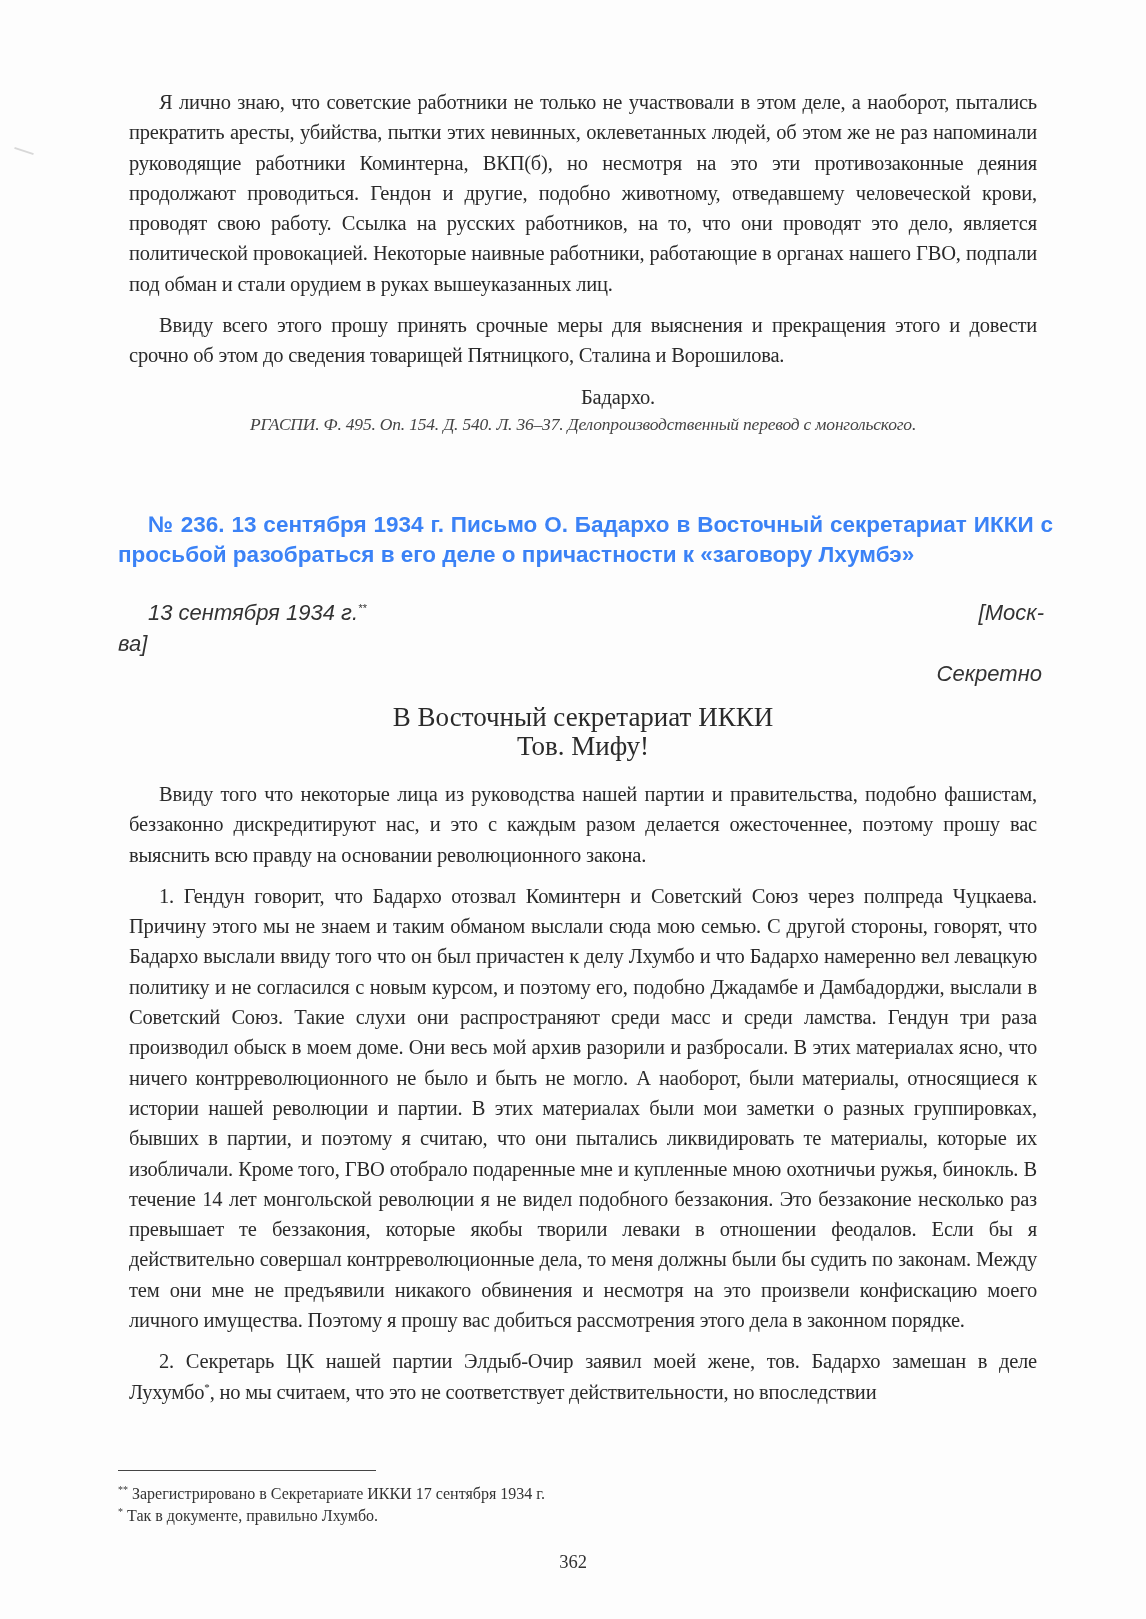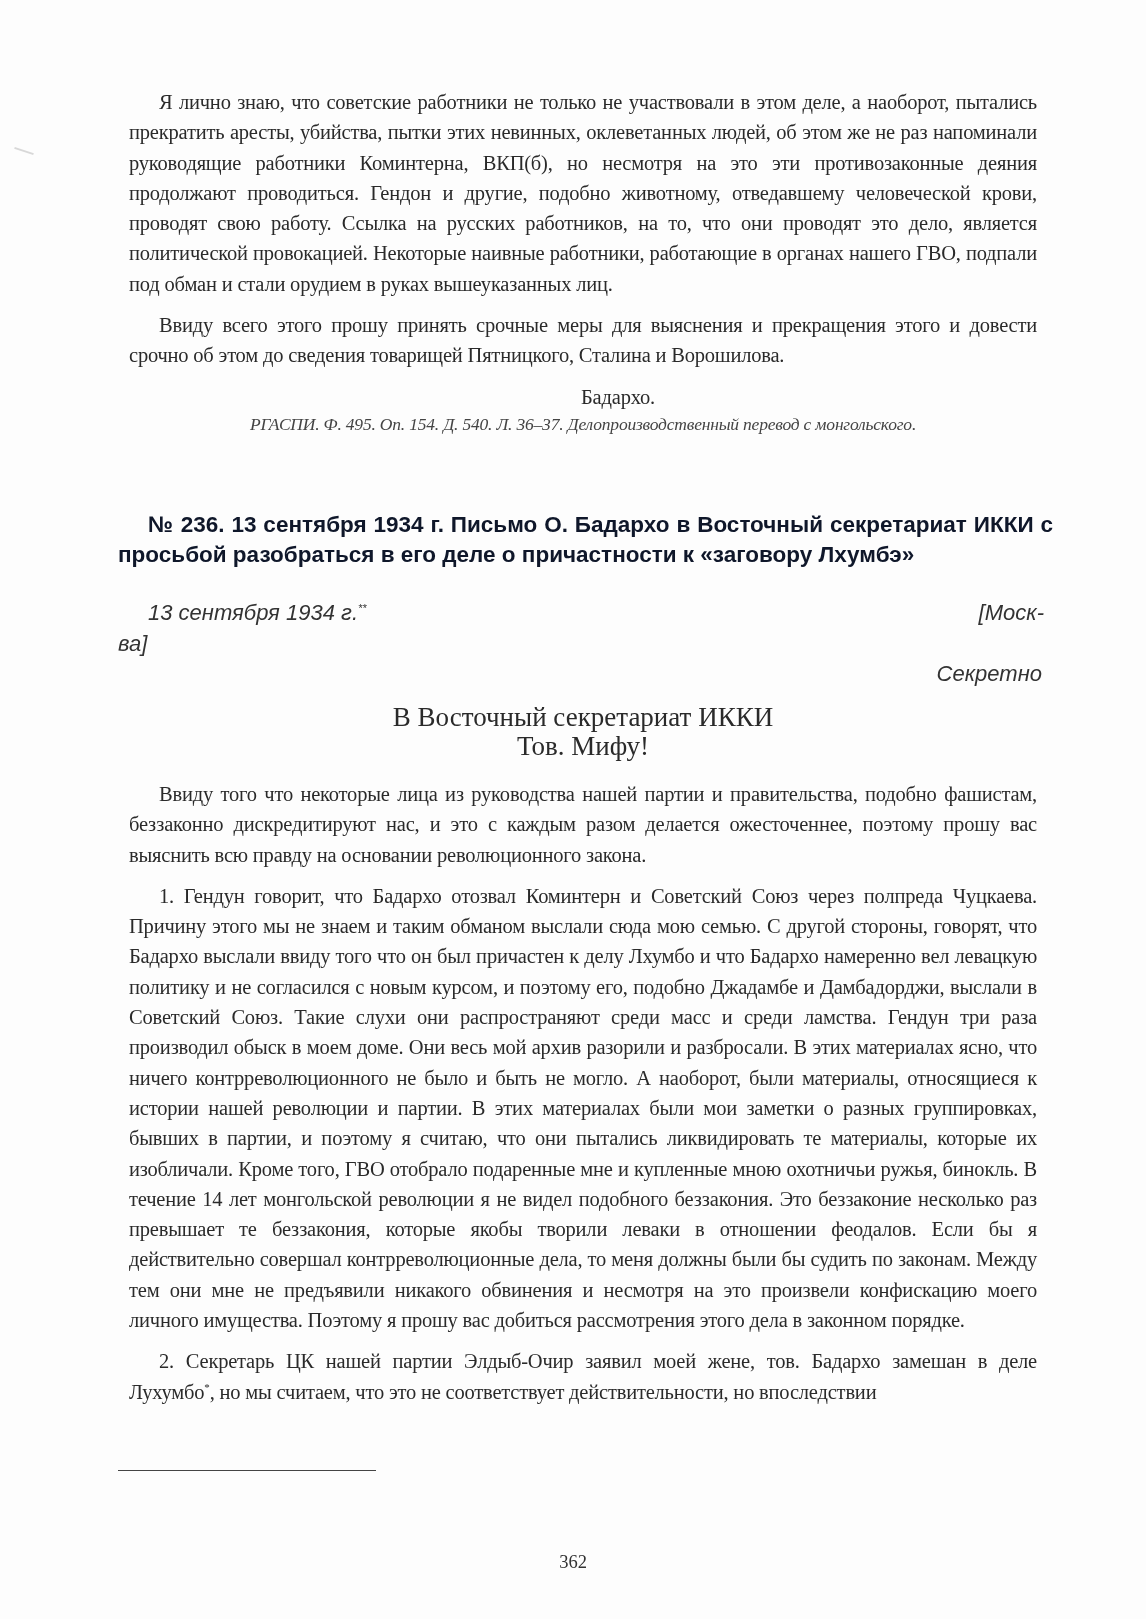--- a/index.html
+++ b/index.html
@@ -5,21 +5,21 @@
   html, body { margin: 0; padding: 0; background: #ffffff; }
   body { width: 1146px; height: 1619px; position: relative; overflow: hidden; color: #2a2a2a; }
   .page { position: absolute; left: 0; top: 0; width: 1146px; height: 1619px; background: #fdfdfd; }
   .serif { font-family: "Liberation Serif", "DejaVu Serif", serif; }
   .sans { font-family: "Liberation Sans", "DejaVu Sans", sans-serif; }
   .block { position: absolute; left: 118px; width: 930px; }
   .p { font-size: 20.5px; line-height: 30.3px; text-align: justify; margin: 11px; letter-spacing: -0.2px; }
   .indent { text-indent: 30px; }
   .center { text-align: center; text-indent: 0; }
   .archive { position: absolute; left: 118px; width: 930px; top: 414px; text-align: center; font-style: italic; font-size: 17.5px; color: #444; letter-spacing: -0.2px; }
-  .heading { position: absolute; left: 118px; width: 935px; top: 510px; font-size: 22.5px; line-height: 30px; font-weight: bold; color: #0f172a; text-align: justify; text-indent: 30px; margin: 0; }
+  .heading { position: absolute; left: 118px; width: 935px; top: 510px; font-size: 22.5px; line-height: 30px; font-weight: bold; color: #3b82f6; text-align: justify; text-indent: 30px; margin: 0; }
   .dateline { position: absolute; left: 118px; width: 930px; top: 600px; font-size: 22px; font-style: italic; color: #333; }
   .dateline .date { position: absolute; left: 30px; top: 0; }
   .dateline .place { position: absolute; right: 4px; top: 0; }
   .dateline .place-end { position: absolute; left: 0; top: 31px; }
   sup { font-size: 11px; vertical-align: super; line-height: 0; }
   .secret { position: absolute; right: 104px; top: 661px; font-size: 22px; font-style: italic; color: #333; }
   .addressee { position: absolute; left: 118px; width: 930px; top: 703px; font-size: 27px; line-height: 29px; text-align: center; }
   .rule { position: absolute; left: 118px; top: 1470px; width: 258px; height: 1px; background: #444; }
   .footnotes { position: absolute; left: 118px; top: 1483px; font-size: 16px; line-height: 22px; color: #333; }
   .footnotes sup { font-size: 10px; }
@@ -57,15 +57,19 @@
   </div>
 
   <div class="block" style="top:768px;">
     <p class="p indent">Ввиду того что некоторые лица из руководства нашей партии и правительства, подобно фашистам, беззаконно дискредитируют нас, и это с каждым разом делается ожесточеннее, поэтому прошу вас выяснить всю правду на основании революционного закона.</p>
     <p class="p indent">1. Гендун говорит, что Бадархо отозвал Коминтерн и Советский Союз через полпреда Чуцкаева. Причину этого мы не знаем и таким обманом выслали сюда мою семью. С другой стороны, говорят, что Бадархо выслали ввиду того что он был причастен к делу Лхумбо и что Бадархо намеренно вел левацкую политику и не согласился с новым курсом, и поэтому его, подобно Джадамбе и Дамбадорджи, выслали в Советский Союз. Такие слухи они распространяют среди масс и среди ламства. Гендун три раза производил обыск в моем доме. Они весь мой архив разорили и разбросали. В этих материалах ясно, что ничего контрреволюционного не было и быть не могло. А наоборот, были материалы, относящиеся к истории нашей революции и партии. В этих материалах были мои заметки о разных группировках, бывших в партии, и поэтому я считаю, что они пытались ликвидировать те материалы, которые их изобличали. Кроме того, ГВО отобрало подаренные мне и купленные мною охотничьи ружья, бинокль. В течение 14 лет монгольской революции я не видел подобного беззакония. Это беззаконие несколько раз превышает те беззакония, которые якобы творили леваки в отношении феодалов. Если бы я действительно совершал контрреволюционные дела, то меня должны были бы судить по законам. Между тем они мне не предъявили никакого обвинения и несмотря на это произвели конфискацию моего личного имущества. Поэтому я прошу вас добиться рассмотрения этого дела в законном порядке.</p>
     <p class="p indent"><span>2. Секретарь ЦК нашей партии Элдыб-Очир заявил моей жене, тов. Бадархо замешан в деле Лухумбо</span><sup>*</sup><span>, но мы считаем, что это не соответствует действительности, но впоследствии</span></p>
   </div>
 
   <div class="rule"></div>
 
+  <div class="footnotes">
+    <div><sup>**</sup> <span>Зарегистрировано в Секретариате ИККИ 17 сентября 1934 г.</span></div>
+    <div><sup>*</sup> <span>Так в документе, правильно Лхумбо.</span></div>
+  </div>
 
   <div class="page-num">362</div>
 </div>
 
 </body></html>

